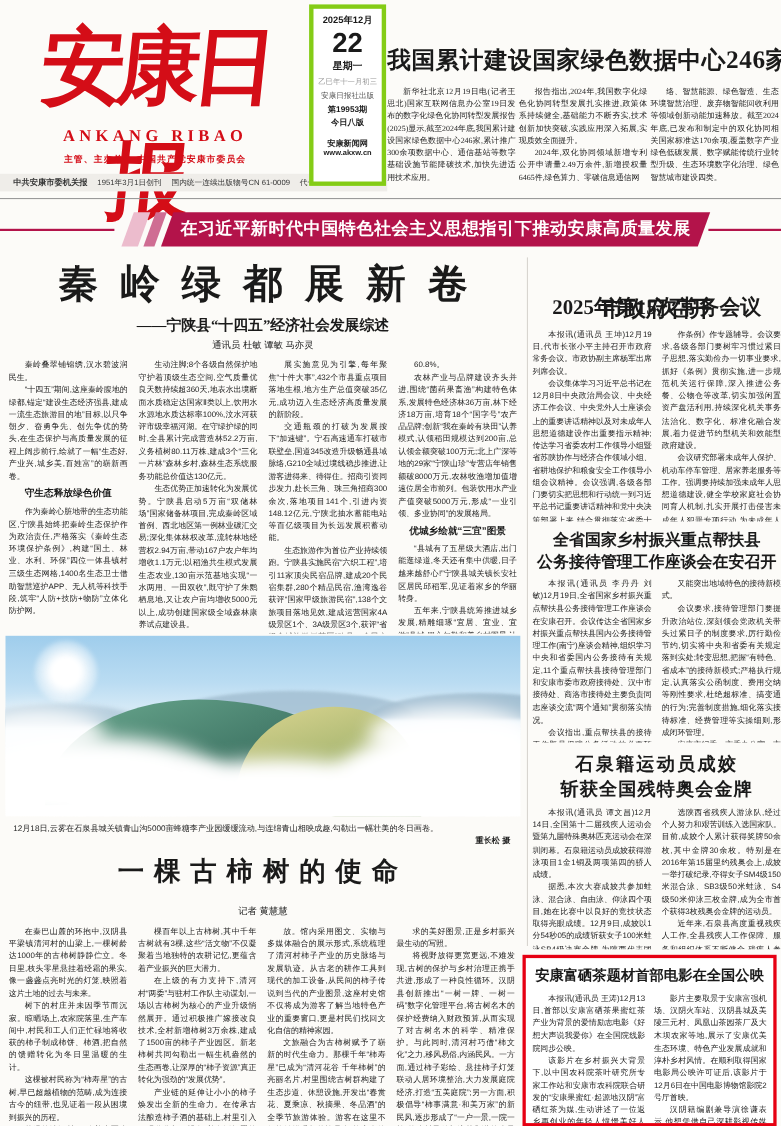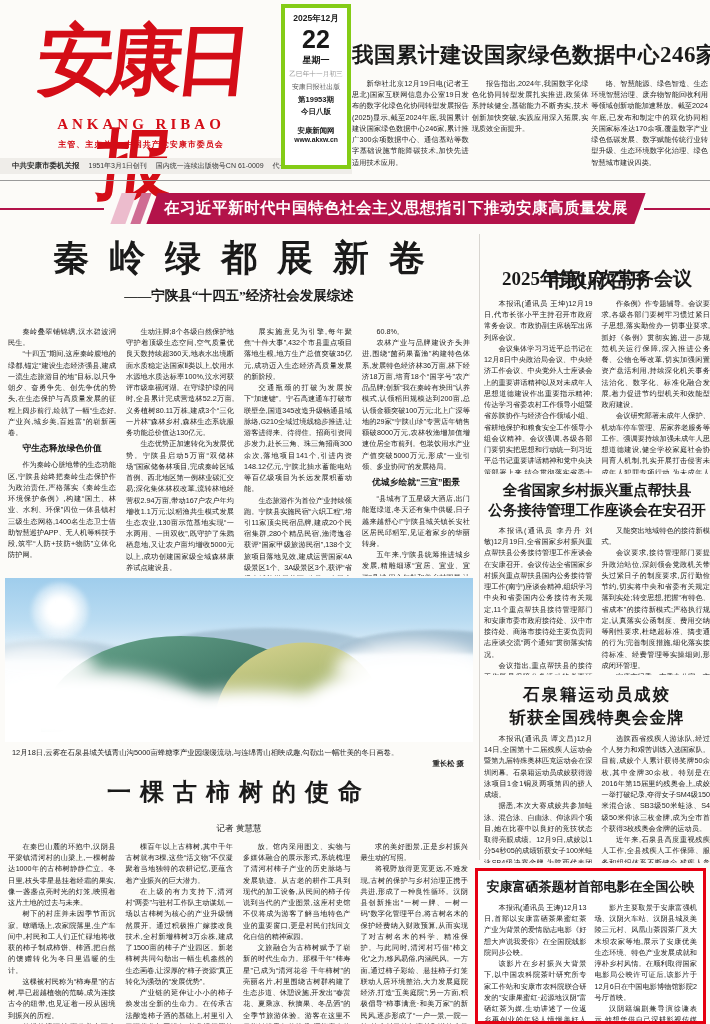--- a/index.html
+++ b/index.html
@@ -28,21 +28,21 @@
   .db-pub{font-size:6.9px;color:#555;margin-top:3px;}
   .db-issue{font-size:7.5px;font-weight:bold;margin-top:3px;}
   .db-pages{font-size:7.5px;font-weight:bold;margin-top:2px;}
   .db-site{font-size:7.4px;font-weight:bold;margin-top:9px;}
   .db-url{font-size:6.8px;font-weight:bold;}
 
   
   .topstory{position:absolute;left:352px;top:40px;width:356px;}
   .ts-title{font-size:21.5px;font-weight:900;white-space:nowrap;letter-spacing:0.5px;}
   .ts-num{font-family:"Liberation Serif",serif;font-weight:bold;font-size:23px;}
-  .ts-body{display:flex;gap:3px;margin-top:9px;}
+  .ts-body{display:flex;gap:3px;margin-top:9px;font-family:Liberation Serif, serif;}
 
   .topline{position:absolute;left:0;top:180px;width:710px;height:1px;background:#9a9a9a;}
 
   
   .bline{position:absolute;top:208px;height:2px;background:#b3134a;}
   .bline.l{left:0;width:104px;}
   .bline.r{left:644px;width:66px;}
   .bstripe1{position:absolute;left:116px;top:193px;width:15px;height:31px;background:#ecbccd;transform:skewX(-20deg);}
   .bstripe2{position:absolute;left:136px;top:193px;width:10px;height:31px;background:#d1higher;background:#cf6d93;transform:skewX(-20deg);}
   .bbox{position:absolute;left:152px;top:193px;width:488px;height:31px;background:#b3134a;transform:skewX(-20deg);}
@@ -145,38 +145,40 @@
   <div class="topstory">
     <div class="ts-title">
       <span>我国累计建设国家绿色数据中心</span><span class="ts-num">246</span><span>家</span>
     </div>
     <div class="ts-body">
         <div class="col">
           <p class="bp">新华社北京12月19日电(记者王思北)国家互联网信息办公室19日发布的数字化绿色化协同转型发展报告(2025)显示,截至2024年底,我国累计建设国家绿色数据中心246家,累计推广300余项数据中心、通信基站等数字基础设施节能降碳技术,加快先进适用技术应用。</p>
         </div>
         <div class="col">
           <p class="bp">报告指出,2024年,我国数字化绿色化协同转型发展扎实推进,政策体系持续健全,基础能力不断夯实,技术创新加快突破,实践应用深入拓展,实现质效全面提升。</p>
+          <p class="bp">2024年,双化协同领域新增专利公开申请量2.49万余件,新增授权量6465件,绿色算力、零碳信息通信网</p>
         </div>
         <div class="col">
           <p class="bp">络、智慧能源、绿色智造、生态环境智慧治理、废弃物智能回收利用等领域创新动能加速释放。截至2024年底,已发布和制定中的双化协同相关国家标准达170余项,覆盖数字产业绿色低碳发展、数字赋能传统行业转型升级、生态环境数字化治理、绿色智慧城市建设四类。</p>
         </div>
       </div>
   </div>
 
   <div class="topline"></div>
 
   <div class="bline l"></div>
   <div class="bline r"></div>
   <div class="bstripe1"></div>
   <div class="bstripe2"></div>
   <div class="bbox"></div>
   <div class="btext">在习近平新时代中国特色社会主义思想指引下推动安康高质量发展</div>
 
   <div class="lead-title">秦岭绿都展新卷</div>
   <div class="lead-sub">——宁陕县“十四五”经济社会发展综述</div>
+  <div class="lead-by">通讯员 杜敏 谭敏 马亦灵</div>
   <div class="lead-body">
       <div class="col">
         <p class="bp">秦岭叠翠铺锦绣,汉水碧波润民生。</p>
         <p class="bp">“十四五”期间,这座秦岭腹地的绿都,锚定“建设生态经济强县,建成一流生态旅游目的地”目标,以只争朝夕、奋勇争先、创先争优的势头,在生态保护与高质量发展的征程上阔步前行,绘就了一幅“生态好,产业兴,城乡美,百姓富”的崭新画卷。</p>
         <div class="sh">守生态释放绿色价值</div>
         <p class="bp">作为秦岭心脏地带的生态功能区,宁陕县始终把秦岭生态保护作为政治责任,严格落实《秦岭生态环境保护条例》,构建“国土、林业、水利、环保”四位一体县镇村三级生态网格,1400名生态卫士借助智慧巡护APP、无人机等科技手段,筑牢“人防+技防+物防”立体化防护网。</p>
       </div>
       <div class="col">
         <p class="bp">生动注脚;8个各级自然保护地守护着顶级生态空间,空气质量优良天数持续超360天,地表水出境断面水质稳定达国家Ⅱ类以上,饮用水水源地水质达标率100%,汶水河获评市级幸福河湖。在守绿护绿的同时,全县累计完成营造林52.2万亩,义务植树80.11万株,建成3个“三化一片林”森林乡村,森林生态系统服务功能总价值达130亿元。</p>
         <p class="bp">生态优势正加速转化为发展优势。宁陕县启动5万亩“双储林场”国家储备林项目,完成秦岭区域首例、西北地区第一例林业碳汇交易;深化集体林权改革,流转林地经营权2.94万亩,带动167户农户年均增收1.1万元;以稻渔共生模式发展生态农业,130亩示范基地实现“一水两用、一田双收”,既守护了朱鹮栖息地,又让农户亩均增收5000元以上,成功创建国家级全域森林康养试点建设县。</p>

